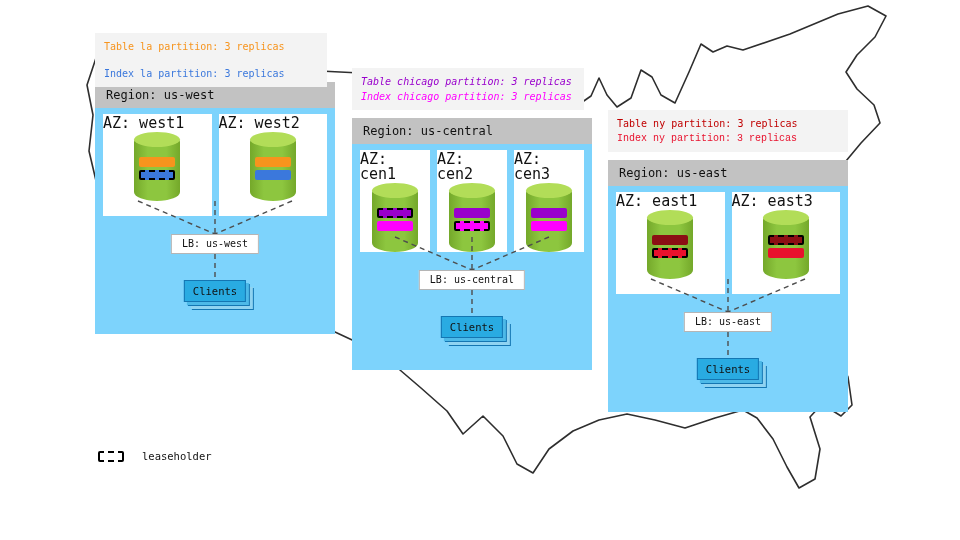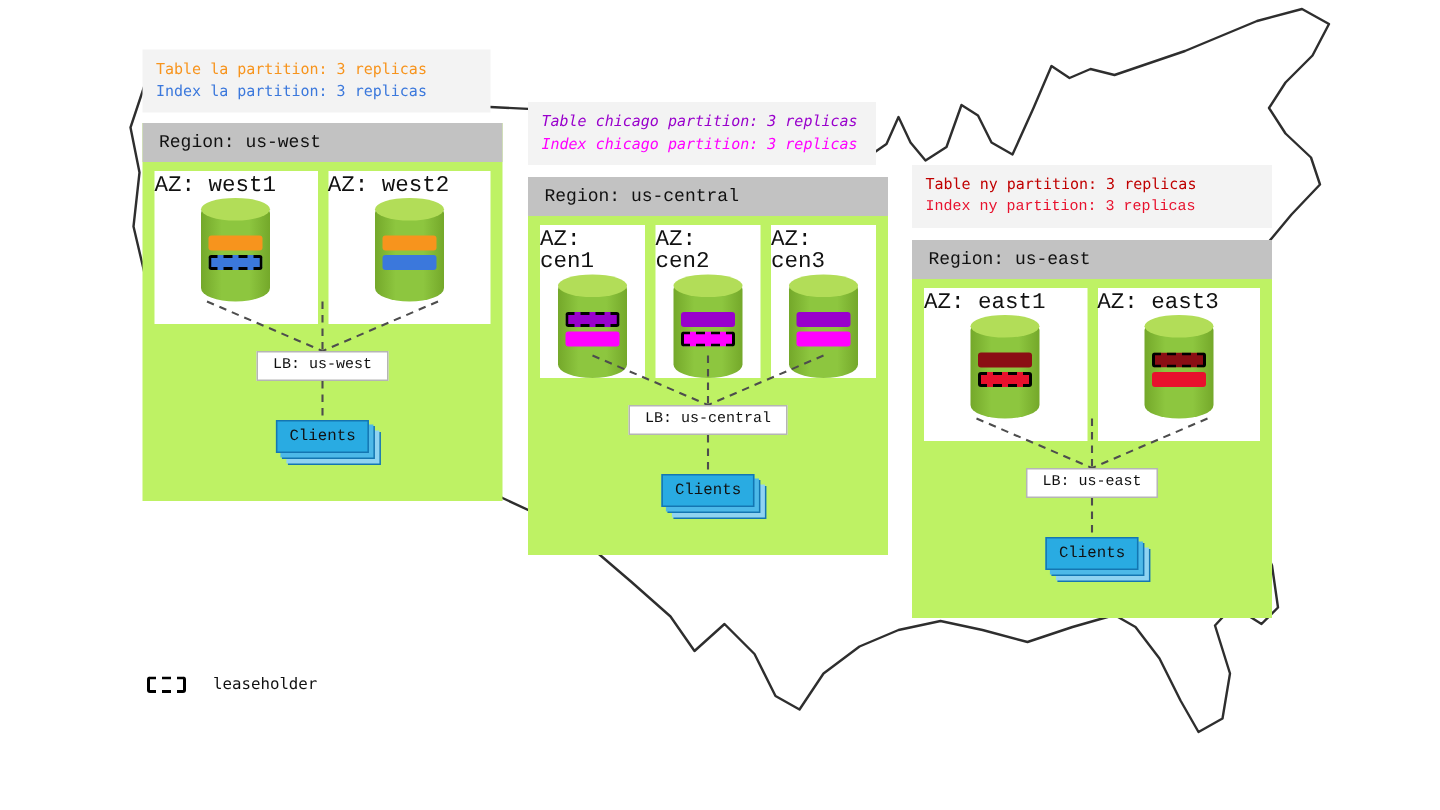--- a/index.html
+++ b/index.html
@@ -12,21 +12,21 @@
   #map-svg path { fill:none; stroke:var(--map-outline,#2e2e2e); stroke-width:1.6; stroke-linejoin:round; }
 
   
   .info-box { position:absolute; background:#f3f3f3; padding:6px 9px; z-index:2; }
   .info-line { font-size:10px; line-height:15px; white-space:nowrap; }
   #info-west { left:95px; top:33px; width:232px; }
   #info-central { left:352px; top:68px; width:232px;font-style:italic; }
   #info-east { left:608px; top:110px; width:240px; }
 
   
-  .region-box { position:absolute; width:240px; height:252px; background:#bef264; z-index:1;font-family:Liberation Mono, monospace; }
+  .region-box { position:absolute; width:240px; height:252px; background:#7dd3fc; z-index:1; }
   #region-west { left:95px; top:82px; }
   #region-central { left:352px; top:118px; }
   #region-east { left:608px; top:160px; }
   .region-header { height:26px; background:#c2c2c2; font-size:12px; line-height:26px; padding-left:11px; }
 
   .az-row { display:flex; gap:7px; padding:6px 8px 0; }
   .az-box { flex:1; background:#fff; height:102px; padding-top:2px; }
   .az-label { font-size:15px; line-height:15px; text-align:left; }
 
   .cylinder { position:relative; width:46px; height:68px; margin:2px auto 0;
@@ -67,21 +67,21 @@
       L798,292 L816,317 L834,345 L848,377 L852,405 L841,416
       L822,404 L810,417 L820,449 L815,479 L799,488 L787,467 L773,439 L757,418 L743,410
       L715,418 L685,428 L655,420 L627,414 L599,420 L573,431 L549,449 L533,473 L517,464 L503,436 L483,416
       L463,434 L447,411 L421,388 L393,364 L365,346 L335,332 L303,322
       L267,312 L231,300 L197,290 L169,284
       L149,271 L127,247 L109,217 L97,185 L89,151 L93,115 L87,85 Z"></path>
   </svg>
 
   <div class="info-box" id="info-west">
     <div class="info-line" style="color: rgb(247, 148, 29);">Table la partition: 3 replicas</div>
-    <div class="info-line" style="color: rgb(59, 120, 220);">Index la partition: 3 replicas</div>
+    <div class="info-line" style="color: rgb(59, 120, 220); margin-top: 12px;">Index la partition: 3 replicas</div>
   </div>
 
   <div class="region-box" id="region-west">
     <div class="region-header">Region: us-west</div>
     <div class="az-row">
       <div class="az-box">
         <div class="az-label">AZ: west1</div>
         <div class="cylinder">
           <div class="cyl-top"></div>
           <div class="bar bar1" style="background: rgb(247, 148, 29);"></div>

